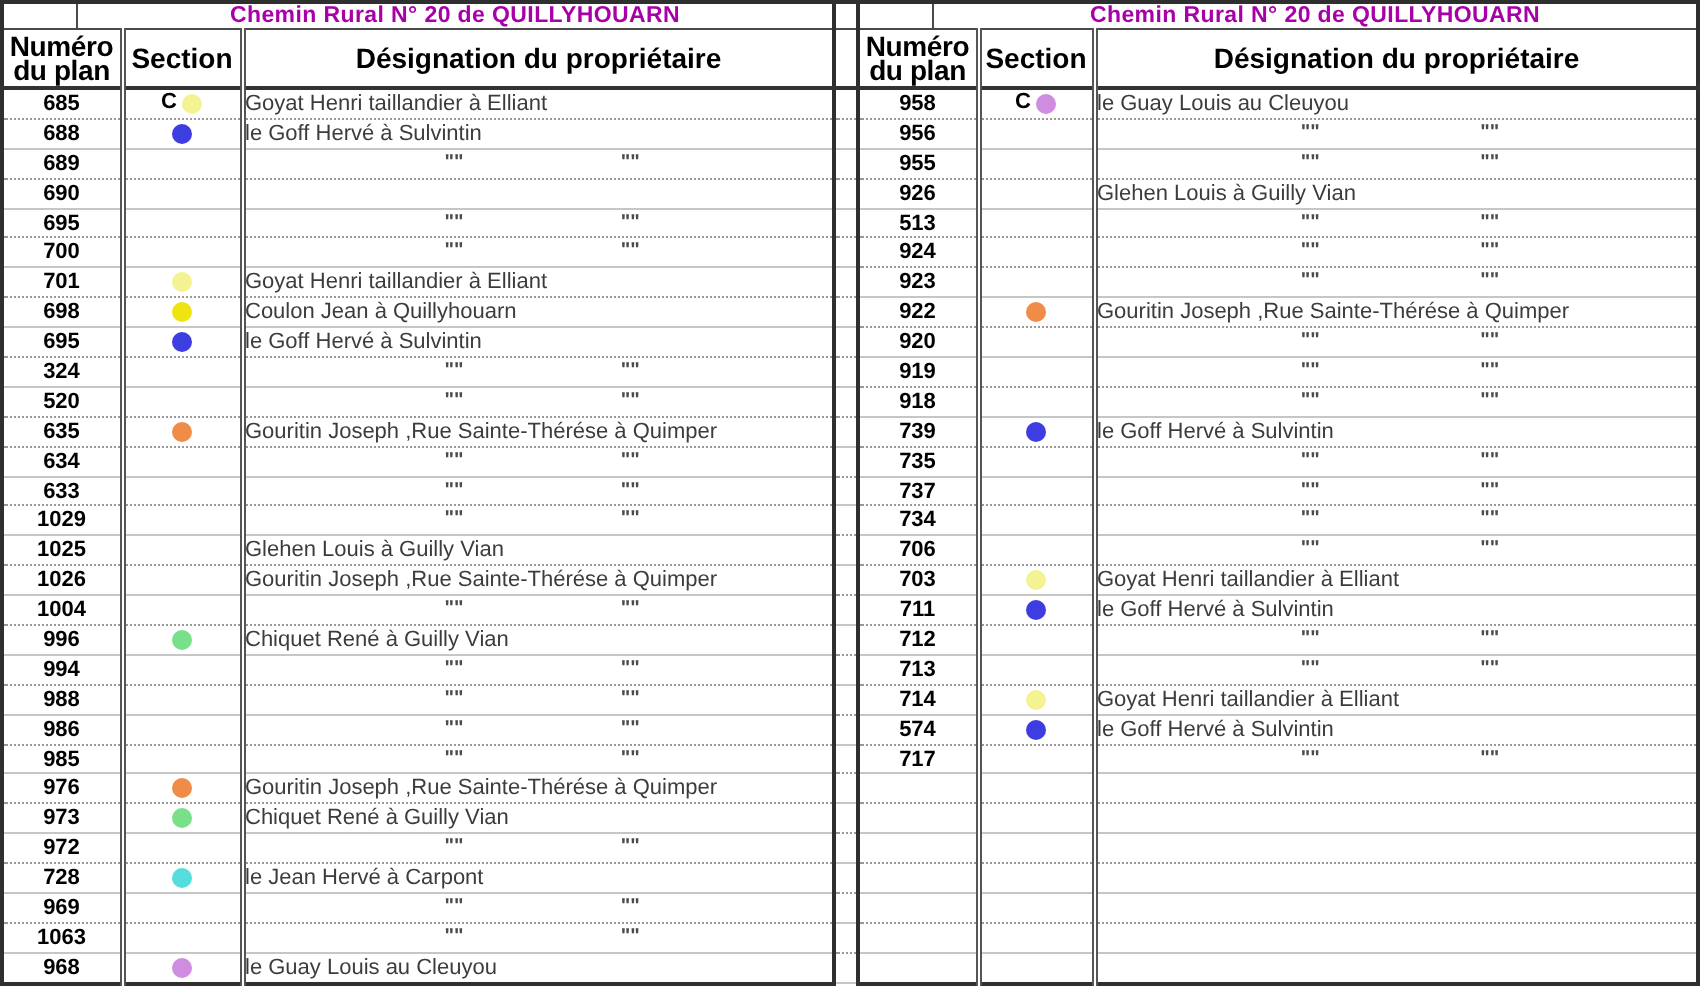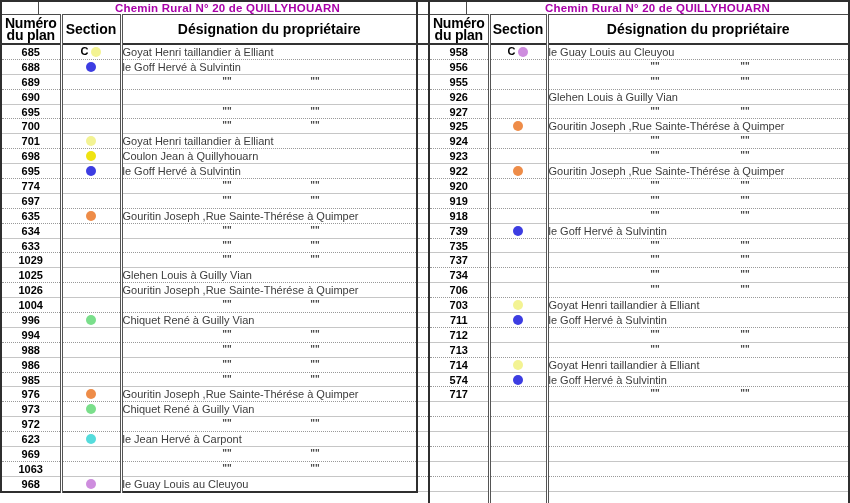--- a/index.html
+++ b/index.html
@@ -151,31 +151,31 @@
         <tr class="data">
     <td class="plan">695</td>
     <td class="sec">
       <div class="sec-wrap">
               <span class="dot" style="background: rgb(61, 61, 226);"></span>
             </div>
     </td>
     <td class="des">le Goff Hervé à Sulvintin</td>
   </tr>
         <tr class="data alt">
-    <td class="plan">774</td>
-    <td class="sec">
-      <div class="sec-wrap"></div>
-    </td>
-    <td class="des">
-            <span class="ditto d1">""</span>
-            <span class="ditto d2">""</span>
-          </td>
-  </tr>
-        <tr class="data">
-    <td class="plan">697</td>
+    <td class="plan">324</td>
+    <td class="sec">
+      <div class="sec-wrap"></div>
+    </td>
+    <td class="des">
+            <span class="ditto d1">""</span>
+            <span class="ditto d2">""</span>
+          </td>
+  </tr>
+        <tr class="data">
+    <td class="plan">520</td>
     <td class="sec">
       <div class="sec-wrap"></div>
     </td>
     <td class="des">
             <span class="ditto d1">""</span>
             <span class="ditto d2">""</span>
           </td>
   </tr>
         <tr class="data">
     <td class="plan">635</td>
@@ -311,21 +311,21 @@
     <td class="plan">972</td>
     <td class="sec">
       <div class="sec-wrap"></div>
     </td>
     <td class="des">
             <span class="ditto d1">""</span>
             <span class="ditto d2">""</span>
           </td>
   </tr>
         <tr class="data alt">
-    <td class="plan">623</td>
+    <td class="plan">728</td>
     <td class="sec">
       <div class="sec-wrap">
               <span class="dot" style="background: rgb(85, 220, 220);"></span>
             </div>
     </td>
     <td class="des">le Jean Hervé à Carpont</td>
   </tr>
         <tr class="data">
     <td class="plan">969</td>
     <td class="sec">
@@ -447,37 +447,28 @@
           </td>
   </tr>
         <tr class="data alt">
     <td class="plan">926</td>
     <td class="sec">
       <div class="sec-wrap"></div>
     </td>
     <td class="des">Glehen Louis à Guilly Vian</td>
   </tr>
         <tr class="data">
-    <td class="plan">927</td>
-    <td class="sec">
-      <div class="sec-wrap"></div>
-    </td>
-    <td class="des">
-            <span class="ditto d1">""</span>
-            <span class="ditto d2">""</span>
-          </td>
-  </tr>
-        <tr class="data alt">
-    <td class="plan">925</td>
-    <td class="sec">
-      <div class="sec-wrap">
-              <span class="dot" style="background: rgb(238, 140, 72);"></span>
-            </div>
-    </td>
-    <td class="des">Gouritin Joseph ,Rue Sainte-Thérése à Quimper</td>
+    <td class="plan">513</td>
+    <td class="sec">
+      <div class="sec-wrap"></div>
+    </td>
+    <td class="des">
+            <span class="ditto d1">""</span>
+            <span class="ditto d2">""</span>
+          </td>
   </tr>
         <tr class="data">
     <td class="plan">924</td>
     <td class="sec">
       <div class="sec-wrap"></div>
     </td>
     <td class="des">
             <span class="ditto d1">""</span>
             <span class="ditto d2">""</span>
           </td>

